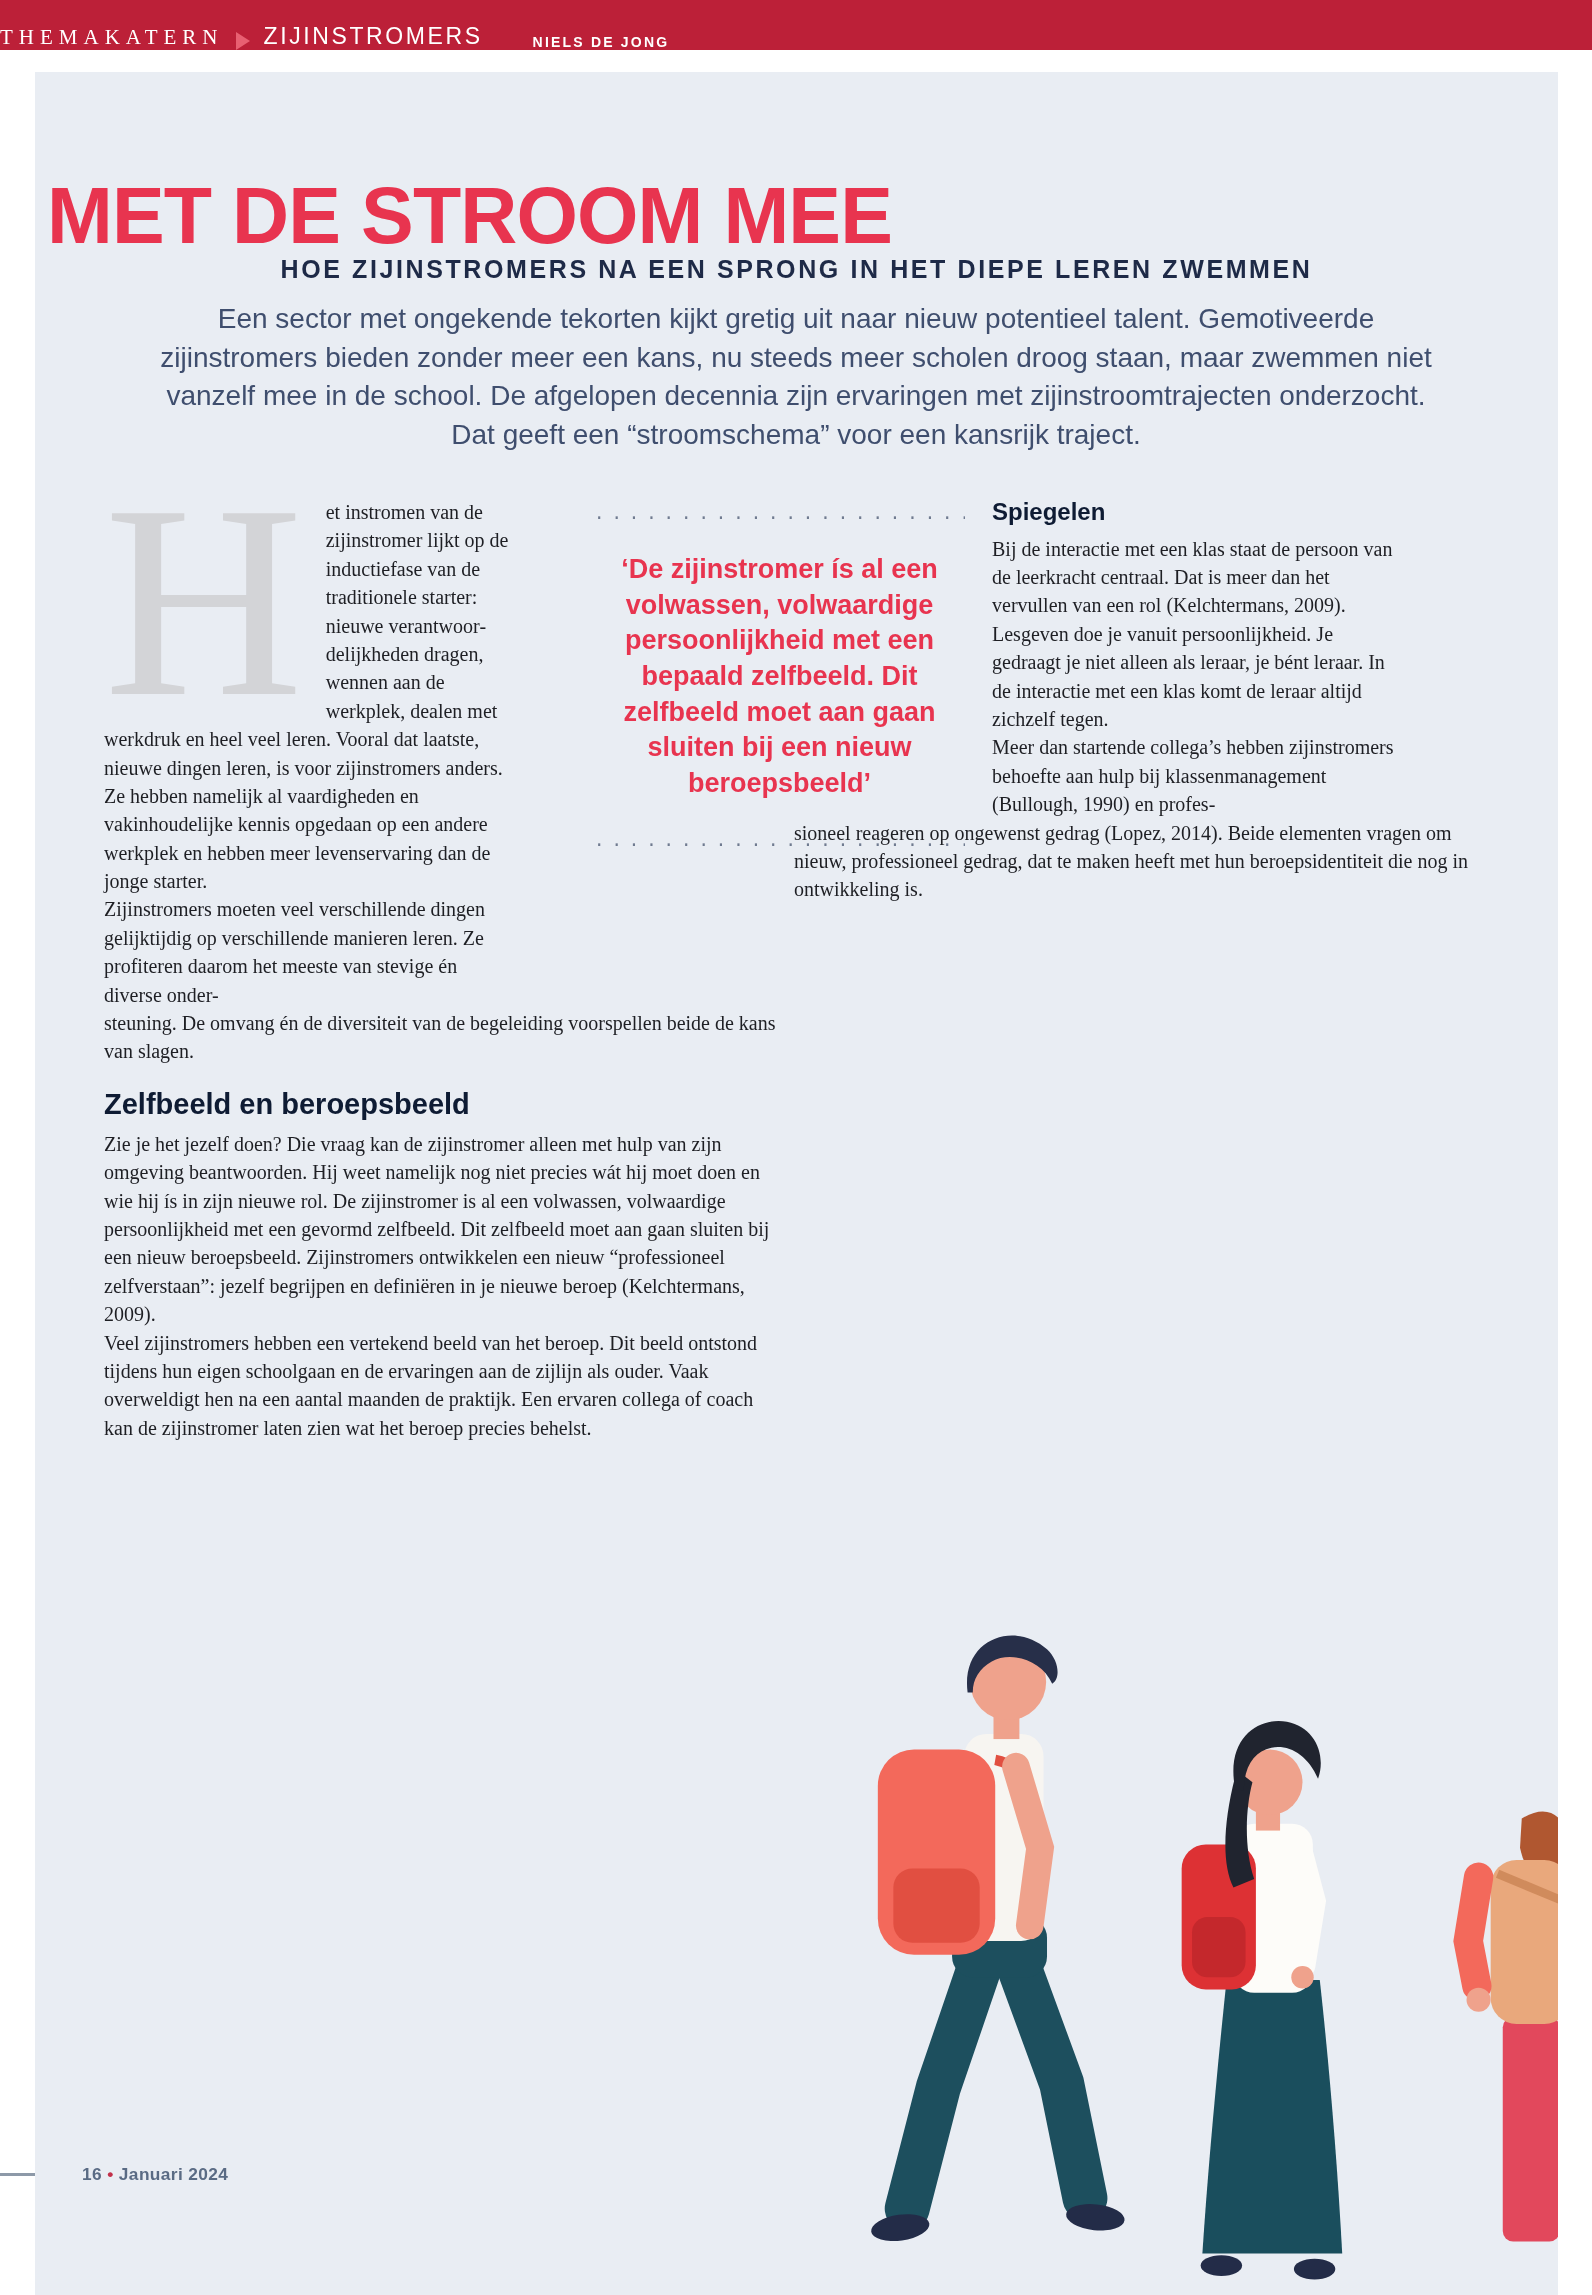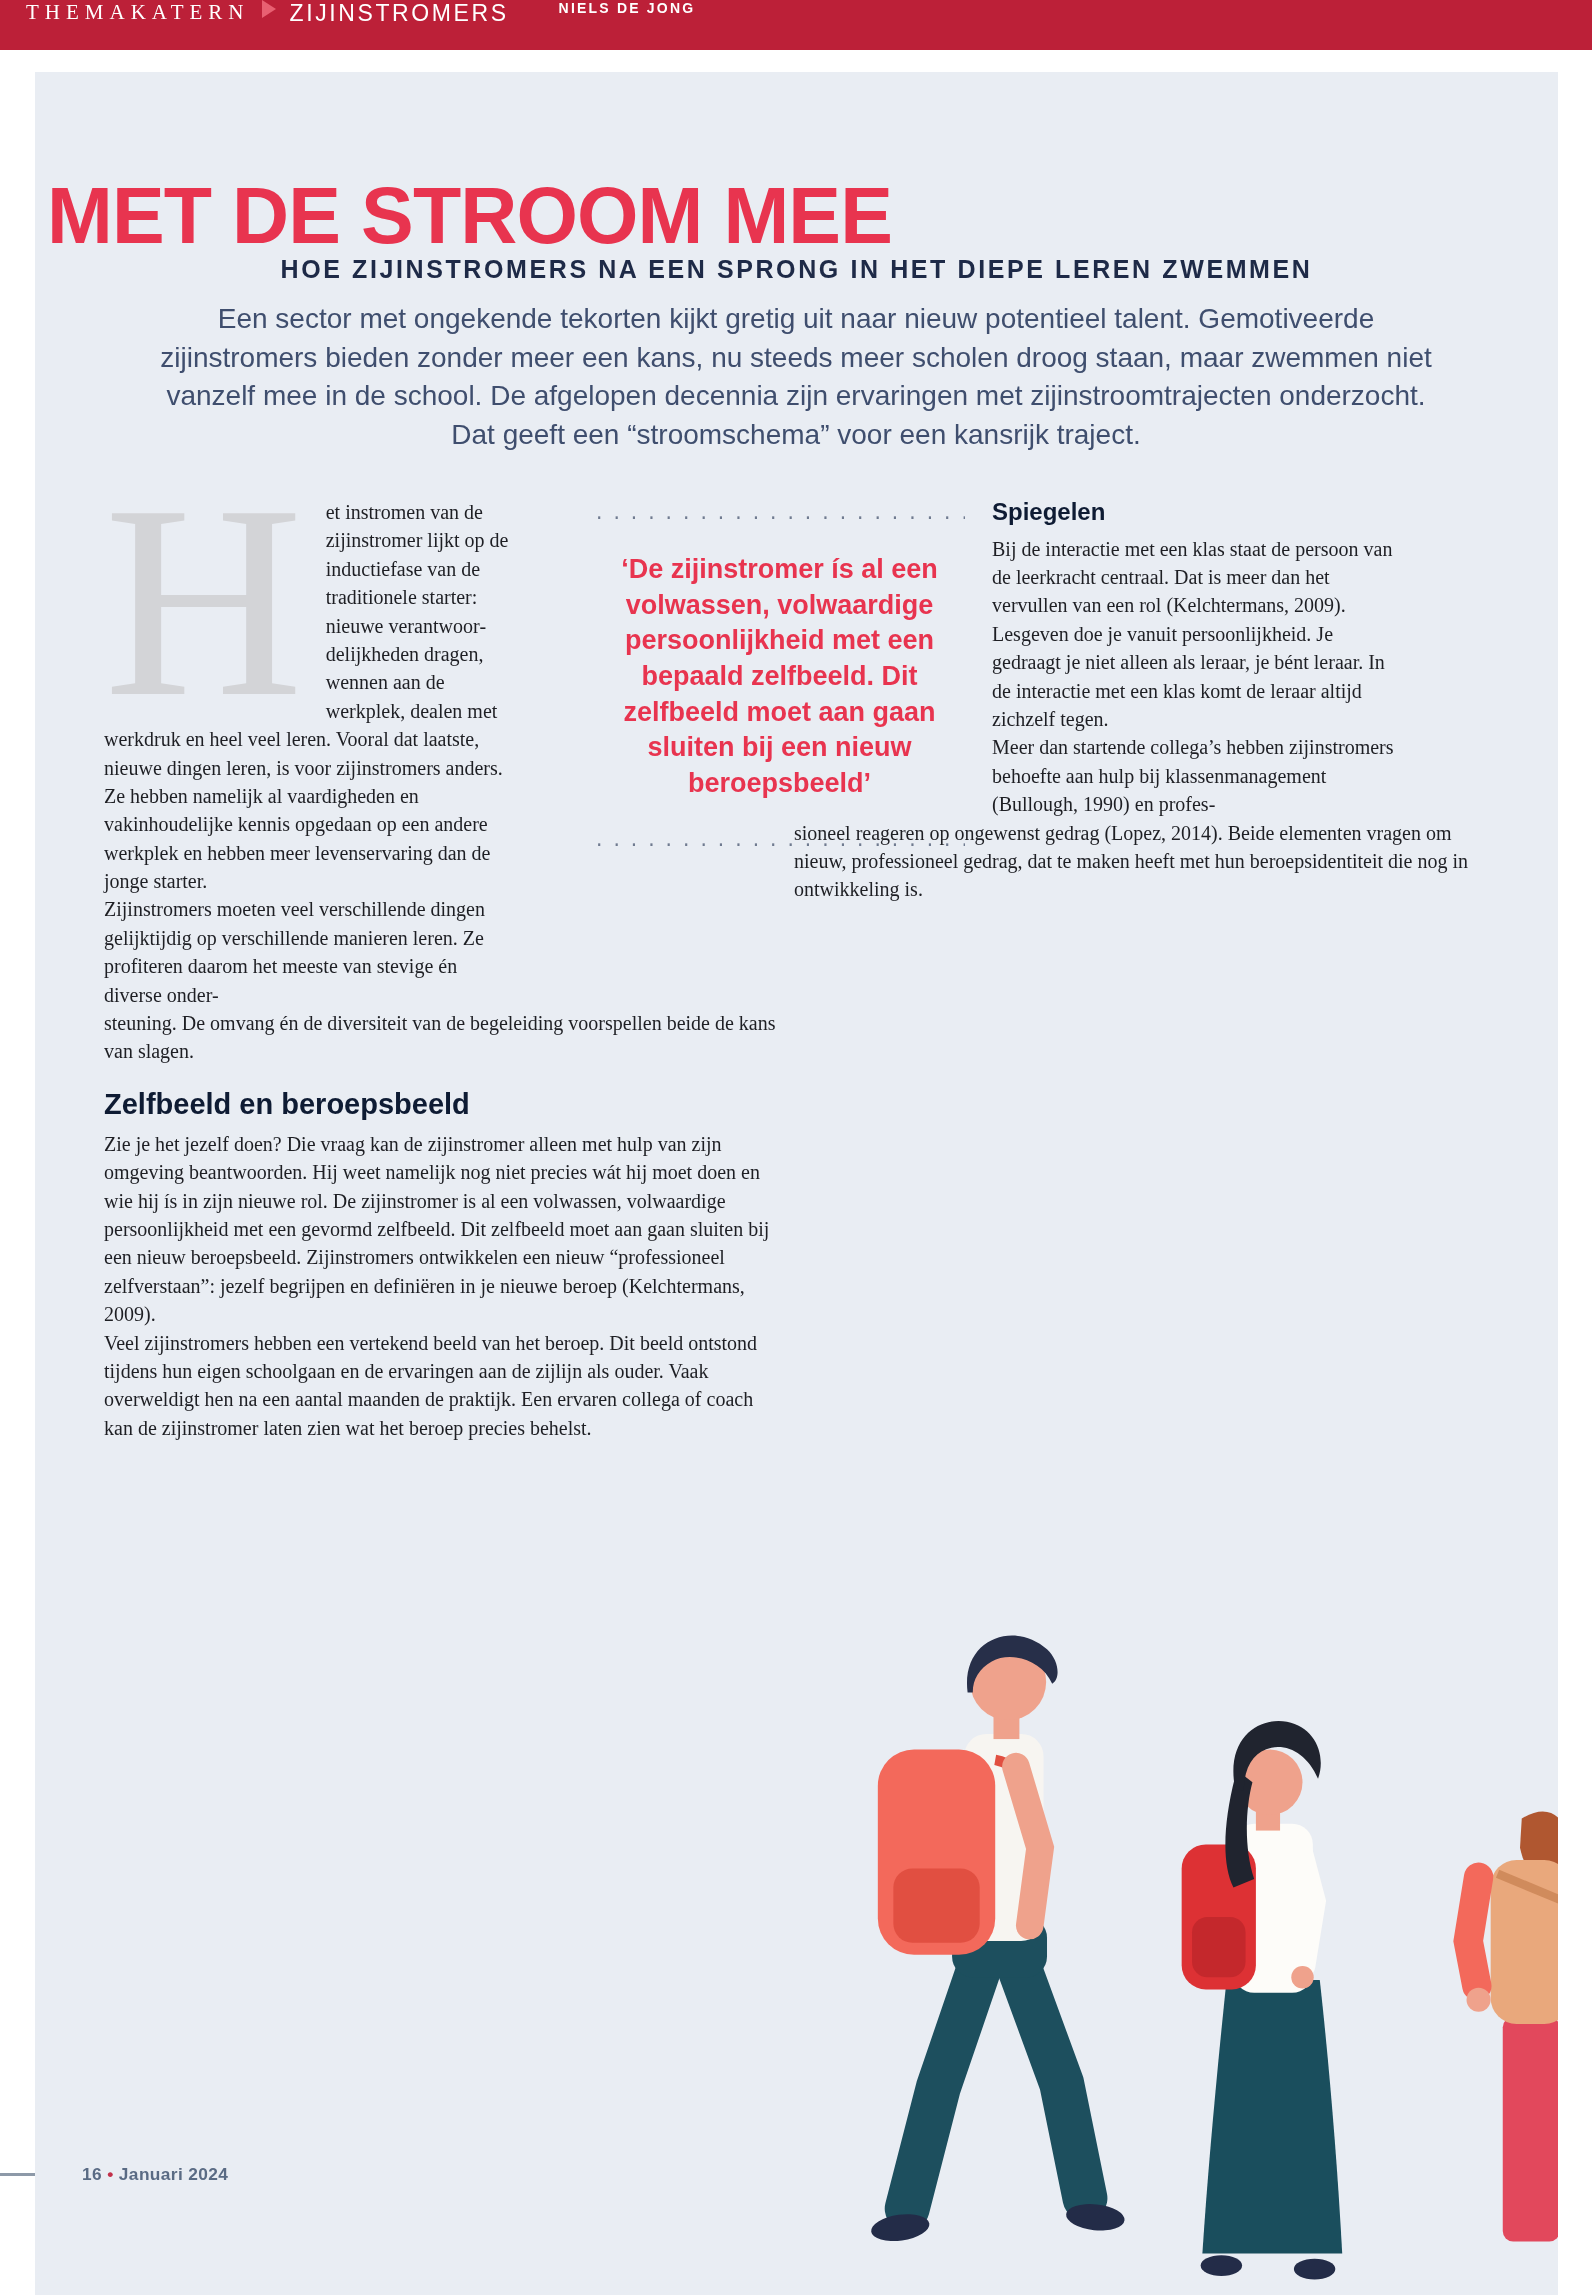--- a/index.html
+++ b/index.html
@@ -1,21 +1,21 @@
 <!DOCTYPE html>
 <html lang="nl" style="font-size:14px"><head>
 <meta charset="utf-8">
 <style>
   html,body{margin:0;padding:0;background:#fff}
   .page{position:relative;width:1592px;height:2295px;background:#fff;overflow:hidden;
         font-family:"Liberation Sans",sans-serif}
 
   
   .topbar{position:absolute;top:0;left:0;width:100%;height:50px;background:#bc2038;
-          display:flex;align-items:flex-start;padding-left:26px;box-sizing:border-box;color:#fff}
+          display:flex;align-items:flex-end;box-sizing:border-box;color:#fff}
   .kicker{font-family:"Liberation Serif",serif;font-size:21px;letter-spacing:6px}
   .tri{width:0;height:0;border-left:14.7px solid #e86072;border-top:9.5px solid transparent;
        border-bottom:9.5px solid transparent;margin:0 14px 0 12px}
   .section-name{font-size:23px;font-weight:normal;letter-spacing:2.6px}
   .author{font-size:14px;font-weight:bold;letter-spacing:2.2px;margin-left:50px}
 
   
   .panel{position:absolute;left:35px;top:72px;width:1523px;height:2223px;background:#e9edf3;overflow:hidden}
 
   .title{position:absolute;top:86px;left:0;width:100%;margin:12px;text-align:left;

